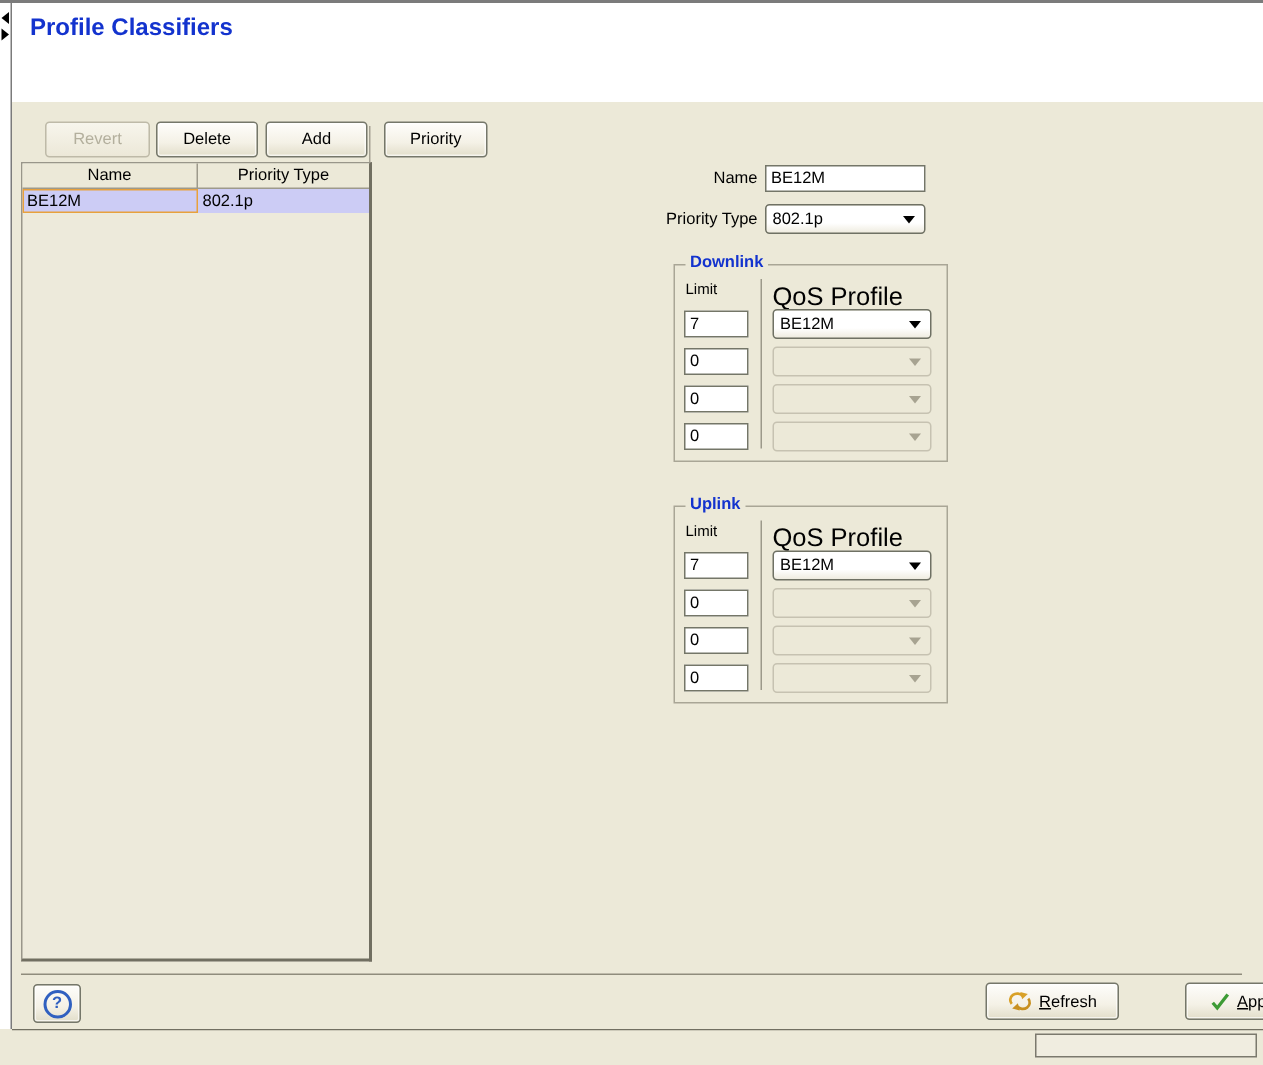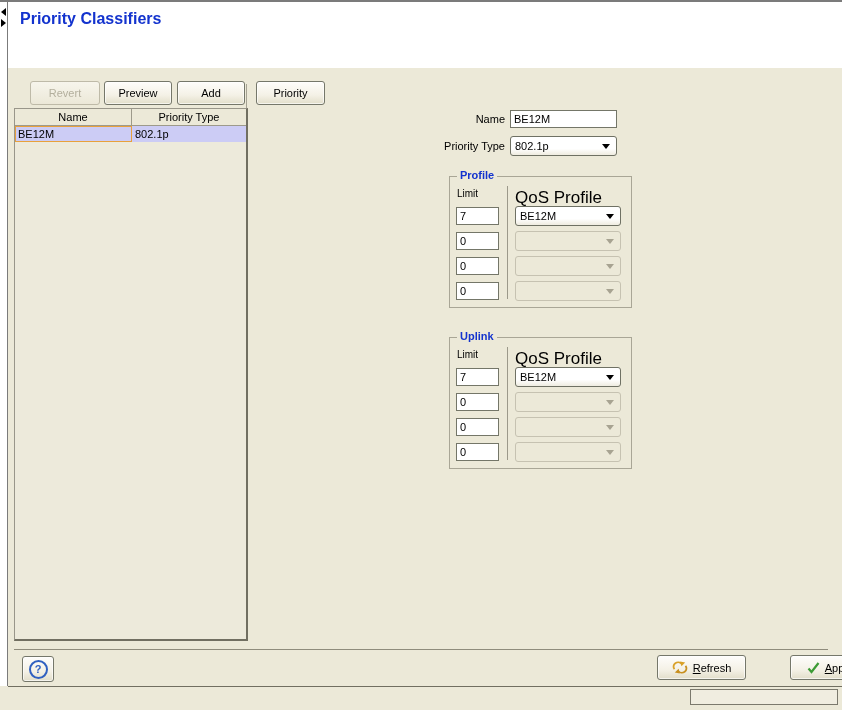--- a/index.html
+++ b/index.html
@@ -105,30 +105,30 @@
 <div class="window">
 
   <div class="top-line"></div>
 
   <div class="left-strip">
     <div class="tri-l"></div>
     <div class="tri-r"></div>
   </div>
 
   <div class="title-band">
-    <div class="page-title">Priority Classifiers</div>
+    <div class="page-title">Profile Classifiers</div>
   </div>
 
   <div class="content"></div>
 
   <div class="btn disabled b-revert">
     <span>Revert</span>
   </div>
   <div class="btn b-delete">
-    <span>Preview</span>
+    <span>Delete</span>
   </div>
   <div class="btn b-add">
     <span>Add</span>
   </div>
   <div class="btn b-preview">
     <span>Priority</span>
   </div>
   <div class="panel-edge"></div>
 
   <div class="tbl">
@@ -144,21 +144,21 @@
 
   <div class="flabel lbl-name">Name</div>
   <input class="tin in-name" value="BE12M" style="">
   <div class="flabel lbl-ptype">Priority Type</div>
   <div class="combo cb-ptype">
     <span>802.1p</span>
     <span class="arrow"></span>
   </div>
 
   <div class="group g-down">
-    <div class="g-title">Profile</div>
+    <div class="g-title">Downlink</div>
     <div class="g-limit-lbl">Limit</div>
     <div class="g-qos-lbl">QoS Profile</div>
     <div class="g-divider"></div>
 
     <input class="tin g-in r1i" value="7" style="">
     <input class="tin g-in r2i" value="0" style="">
     <input class="tin g-in r3i" value="0" style="">
     <input class="tin g-in r4i" value="0" style="">
 
     <div class="combo g-cb r1c">

